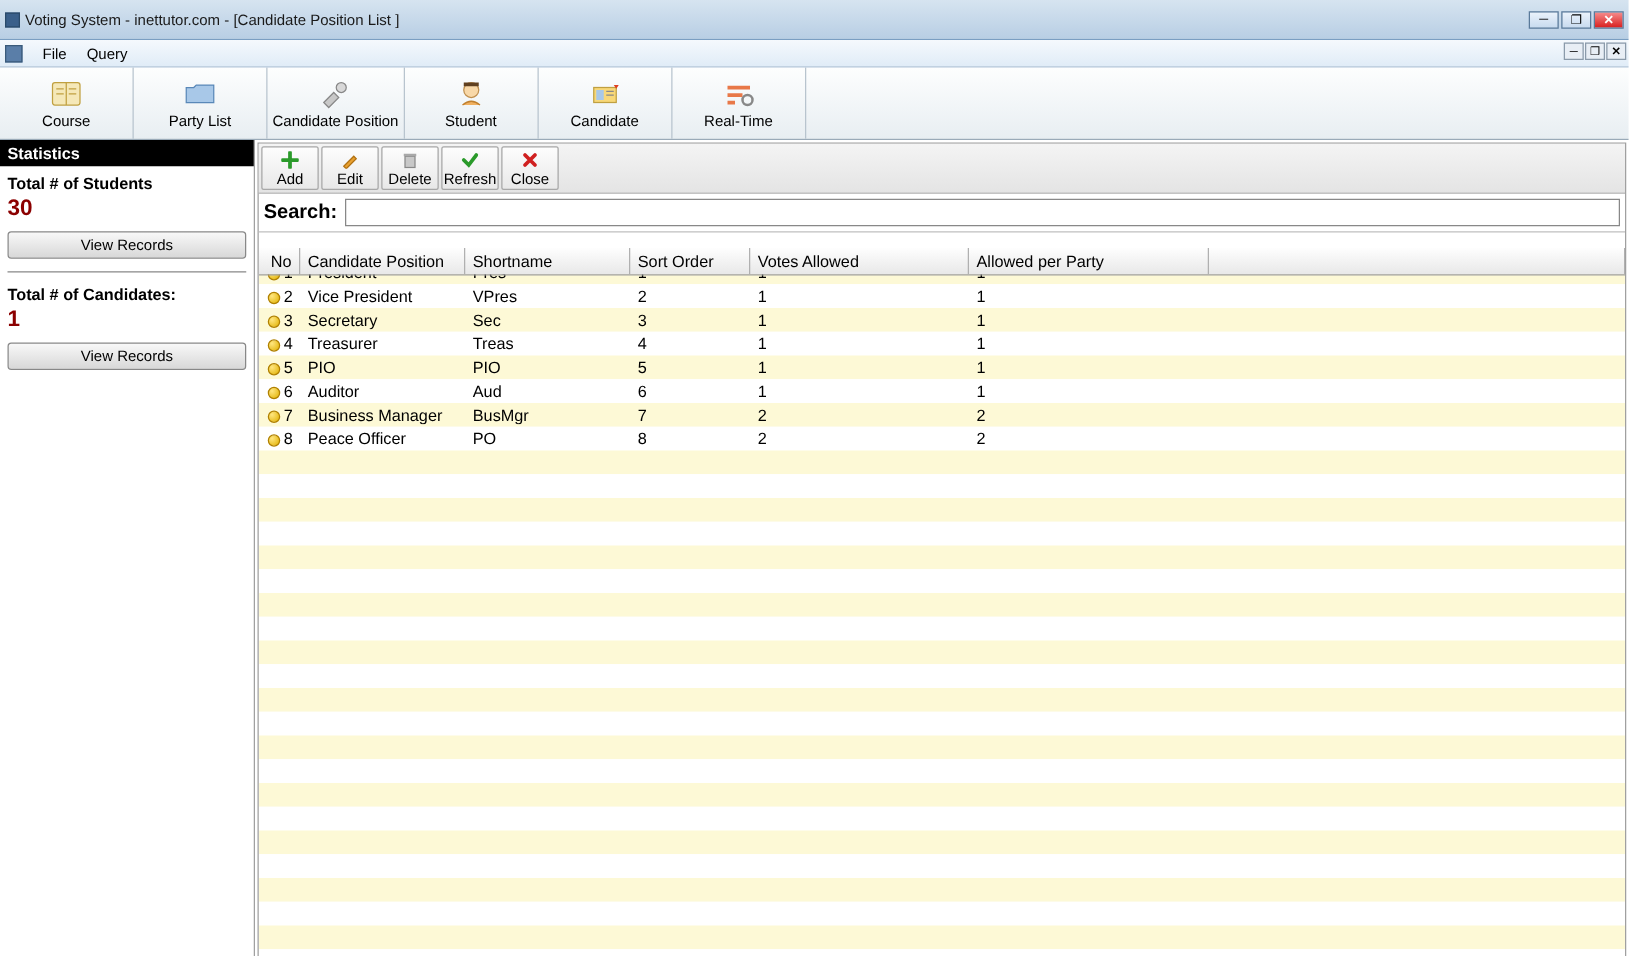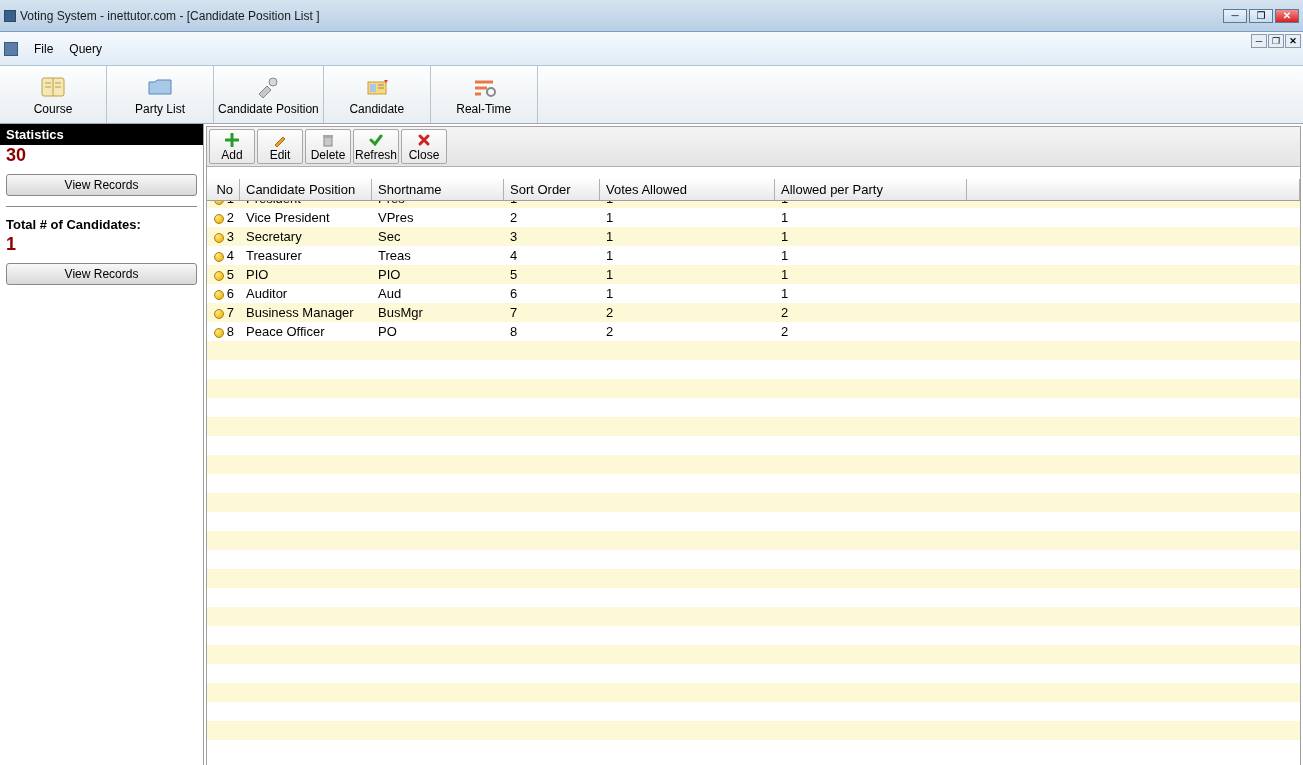--- a/index.html
+++ b/index.html
@@ -8,21 +8,21 @@
 
 .titlebar { height: 32px; background: linear-gradient(to bottom, #d6e4f0 0%, #b8cee4 100%); border-bottom: 1px solid #7a9ec2; display: flex; align-items: center; padding: 0 4px; }
 .titlebar .appicon { width: 12px; height: 12px; background: #3a5f8a; margin-right: 4px; border:1px solid #2a4a6a; }
 .titlebar .title { flex: 1; color: #1a1a1a; font-size: 12px; }
 .titlebar .winbtns { display: flex; gap: 2px; }
 .titlebar .winbtns div { width: 24px; height: 14px; border: 1px solid #5a7a9a; display:flex; align-items:center; justify-content:center; font-size:10px; }
 .titlebar .minbtn, .titlebar .maxbtn { background: linear-gradient(to bottom,#eaf2fb,#c8dbef); }
 .titlebar .closebtn { background: linear-gradient(to bottom,#f58b8b,#d92020); color:#fff; font-weight:bold; }
 
 
-.menubar { height: 34px; background: linear-gradient(to bottom,#f5f9fd,#e0ecf7); border-bottom:1px solid #b0c4d8; display:flex; align-items:center; padding:0 4px; position:relative; }
+.menubar { height: 22px; background: linear-gradient(to bottom,#f5f9fd,#e0ecf7); border-bottom:1px solid #b0c4d8; display:flex; align-items:center; padding:0 4px; position:relative; }
 .menubar .mdiicon { width:14px; height:14px; background:#5a7ea8; margin-right:8px; border:1px solid #3a5a7a; }
 .menubar .menuitem { padding:2px 8px; cursor:default; }
 .menubar .mdibtns { position:absolute; right:2px; top:2px; display:flex; gap:1px; }
 .menubar .mdibtns div { width:16px; height:14px; border:1px solid #8a9aaa; background:#e8eef5; display:flex; align-items:center; justify-content:center; font-size:9px; }
 .menubar .mdibtns .mdiclose { font-weight:bold; }
 
 
 .maintoolbar { height: 58px; background: linear-gradient(to bottom,#fdfefe,#e8eef2); border-bottom:1px solid #9aaab8; display:flex; }
 .maintoolbar .tb { border-right:1px solid #b8c4ce; min-width:107px; display:flex; flex-direction:column; align-items:center; justify-content:center; cursor:default; padding: 2px 4px; }
 .maintoolbar .tb .ico { width:32px; height:28px; display:flex; align-items:center; justify-content:center; }
@@ -124,20 +124,30 @@
       <svg width="30" height="26">
           <path d="M6 20 L14 12 L18 16 L10 24 Z" fill="#c8c8c8" stroke="#888"></path>
           <circle cx="20" cy="8" r="4" fill="#d8d8d8" stroke="#888"></circle>
         </svg>
     </div>
     <div class="lbl">Candidate Position</div>
   </div>
   <div class="tb">
     <div class="ico">
       <svg width="30" height="26">
+          <circle cx="15" cy="10" r="6" fill="#f8d8a8" stroke="#c09050"></circle>
+          <path d="M8 22 Q15 16 22 22" fill="#f0b060" stroke="#c08030"></path>
+          <rect x="9" y="4" width="12" height="3" fill="#604020"></rect>
+        </svg>
+    </div>
+    <div class="lbl">Student</div>
+  </div>
+  <div class="tb">
+    <div class="ico">
+      <svg width="30" height="26">
           <rect x="6" y="8" width="18" height="12" fill="#f8d878" stroke="#c0a040"></rect>
           <rect x="8" y="10" width="6" height="8" fill="#a8c8e8"></rect>
           <line x1="16" y1="11" x2="22" y2="11" stroke="#888"></line>
           <line x1="16" y1="14" x2="22" y2="14" stroke="#888"></line>
           <path d="M22 6 L26 6 L24 9 Z" fill="#e04020"></path>
         </svg>
     </div>
     <div class="lbl">Candidate</div>
   </div>
   <div class="tb">
@@ -150,20 +160,21 @@
         </svg>
     </div>
     <div class="lbl">Real-Time</div>
   </div>
 </div>
 
 <div class="body">
 
   <div class="sidebar">
     <div class="statshdr">Statistics</div>
+    <div class="statlabel">Total # of Students</div>
     <div class="statvalue">30</div>
     <div class="viewbtn">
         <span>View Records</span>
       </div>
     <hr>
     <div class="statlabel">Total # of Candidates:</div>
     <div class="statvalue">1</div>
     <div class="viewbtn">
         <span>View Records</span>
       </div>
@@ -208,20 +219,24 @@
       <div class="sbtn">
         <div class="sico">
             <svg width="14" height="14">
               <path d="M3 3 L11 11 M11 3 L3 11" stroke="#d02020" stroke-width="3" stroke-linecap="round"></path>
             </svg>
           </div>
         <span>Close</span>
       </div>
     </div>
 
+    <div class="searchrow">
+      <div class="slabel">Search:</div>
+      <input type="text" value="" style="">
+    </div>
 
     <div class="grid">
       <div class="gridhead">
         <div class="col col-no">No</div>
         <div class="col col-pos">Candidate Position</div>
         <div class="col col-short">Shortname</div>
         <div class="col col-sort">Sort Order</div>
         <div class="col col-votes">Votes Allowed</div>
         <div class="col col-party">Allowed per Party</div>
         <div class="col col-rest"></div>

